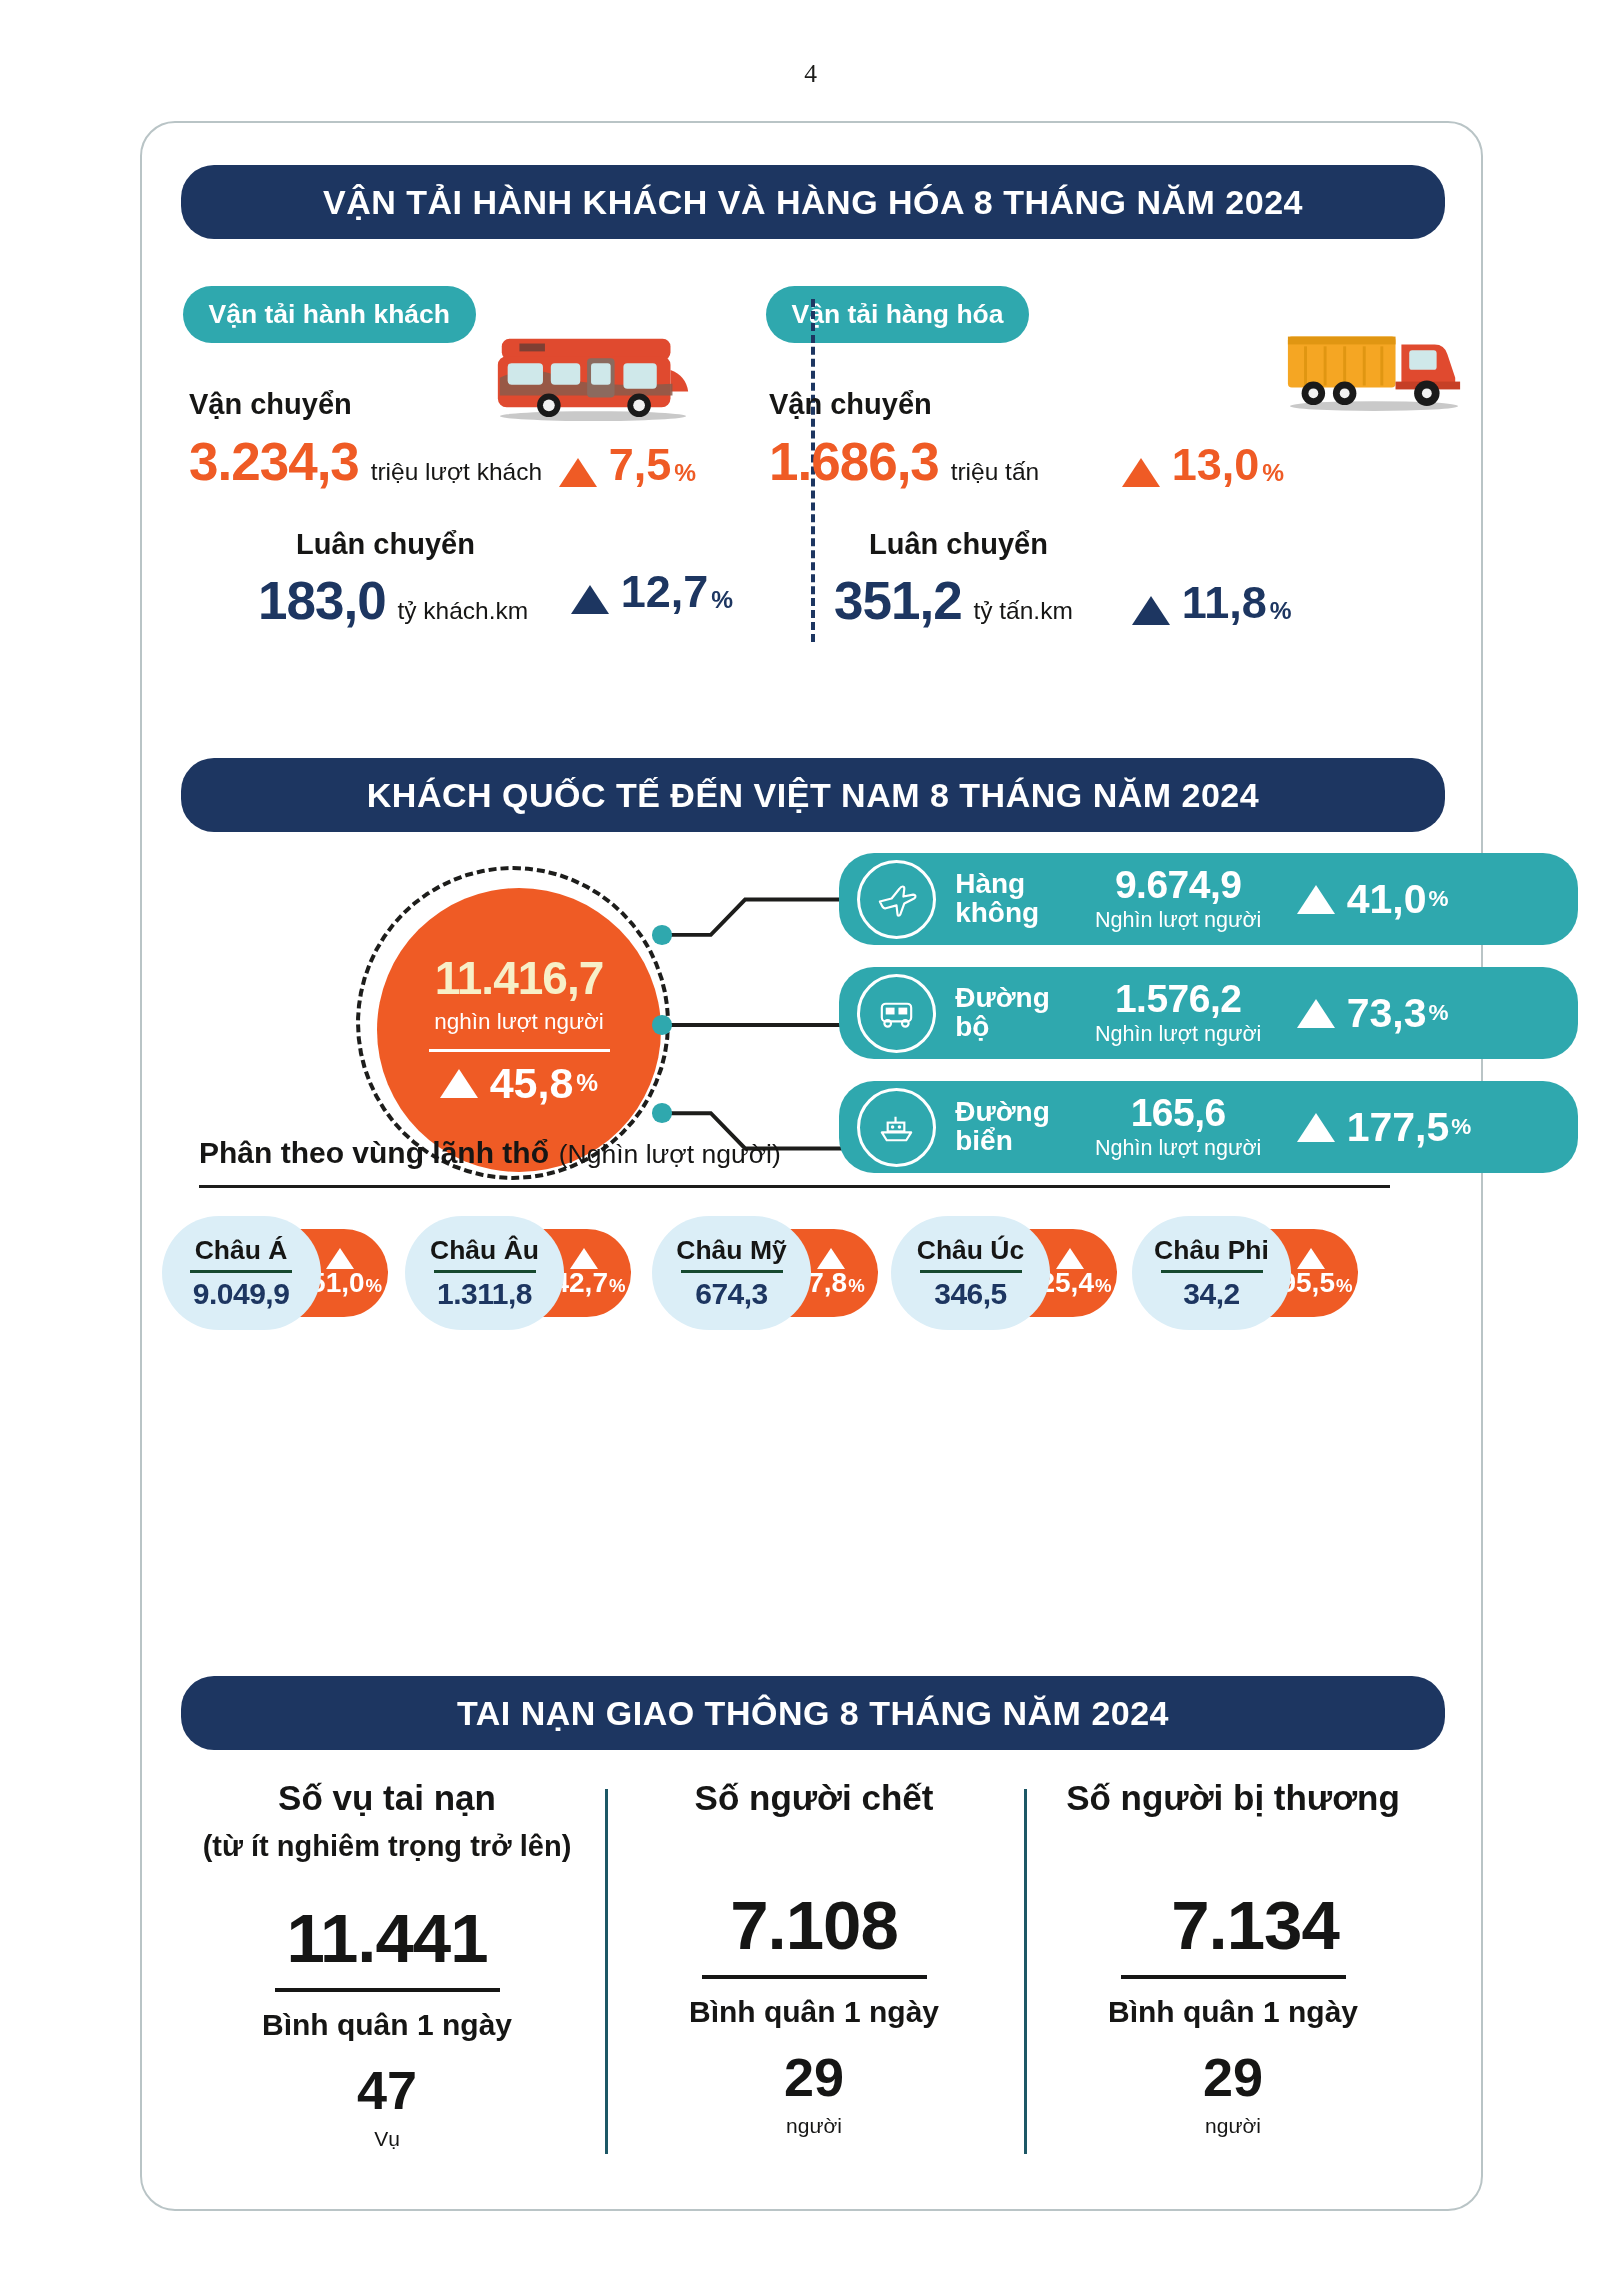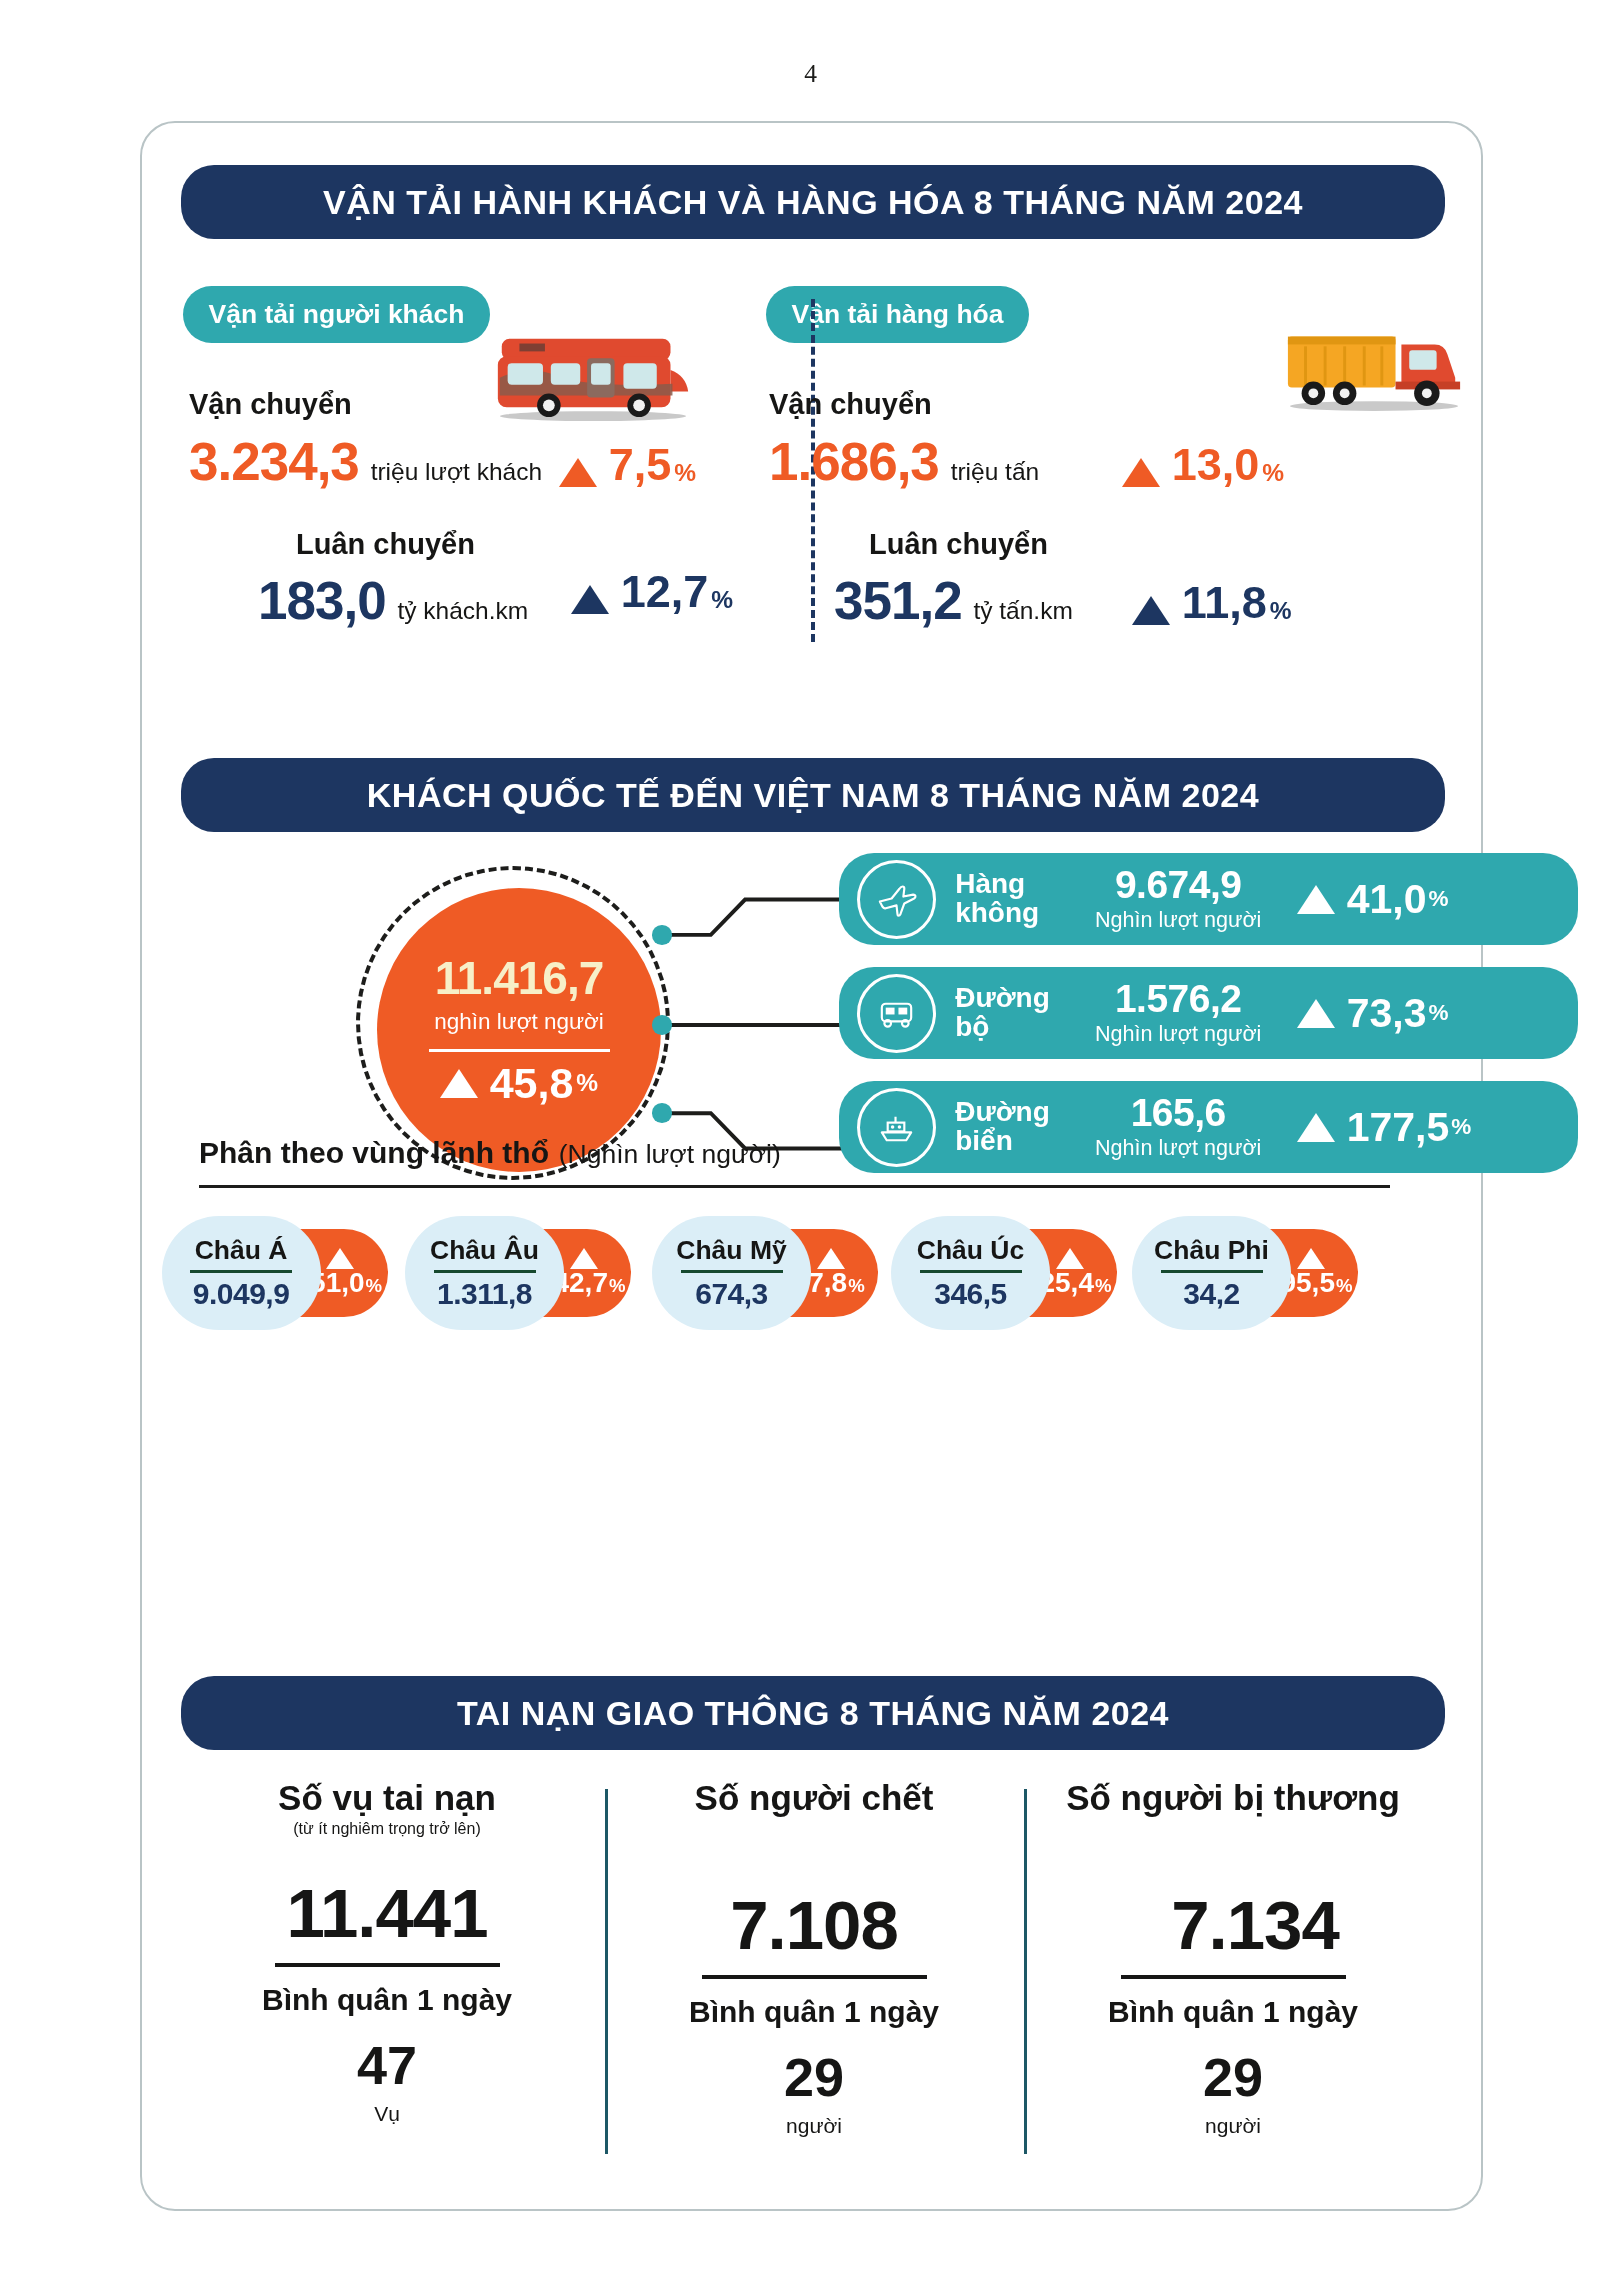--- a/index.html
+++ b/index.html
@@ -130,21 +130,21 @@
     display:flex;flex-direction:column;align-items:center;justify-content:center;
     padding-left:33px;box-sizing:border-box;z-index:1;
   }
   .region-pct-row{display:flex;align-items:baseline;color:#fff;}
   .region-pct{font-size:28px;font-weight:bold;line-height:1;}
   .region-pct-sym{font-size:18.6px;font-weight:bold;margin-left:1px;}
 
   
   .acc{position:absolute;top:1656px;width:412px;text-align:center;}
   .acc-title{font-size:35px;font-weight:bold;color:#161615;line-height:1.1;}
-  .acc-sub{font-size:16px;font-weight:normal;color:#161615;margin-top:2px;}
+  .acc-sub{font-size:29px;font-weight:bold;color:#161615;margin-top:12px;}
   .acc-big{font-size:69px;font-weight:bold;color:#161615;line-height:1;margin-top:41px;letter-spacing:-1px;}
   .acc-rule{width:225px;height:3.9px;background:#161615;margin:15.7px auto 0;}
   .acc-avg{font-size:30px;font-weight:bold;color:#161615;margin-top:15.7px;}
   .acc-num{font-size:54px;font-weight:bold;color:#161615;line-height:1;margin-top:21.6px;}
   .acc-unit{font-size:21px;color:#161615;margin-top:9.8px;}
   .acc-divider{position:absolute;width:2.9px;background:#1d5866;}
 </style>
 </head>
 <body>
 
@@ -152,21 +152,21 @@
 
   <div class="page-number">4</div>
 
   <div class="card">
 
     <div class="bar" id="bar-transport">
       <span>VẬN TẢI HÀNH KHÁCH VÀ HÀNG HÓA 8 THÁNG NĂM 2024</span>
     </div>
 
     <div class="pill" id="pill-pax">
-      <span>Vận tải người khách</span>
+      <span>Vận tải hành khách</span>
     </div>
 
     <div class="pill" id="pill-cargo">
       <span>Vận tải hàng hóa</span>
     </div>
 
     <div class="dash-divider"></div>
 
     <svg class="vehicle" style="left:348px;top:194px;" width="206" height="108" viewBox="0 0 210 110">
       <ellipse cx="105" cy="101" rx="95" ry="5" fill="#c9c9c9"></ellipse>

